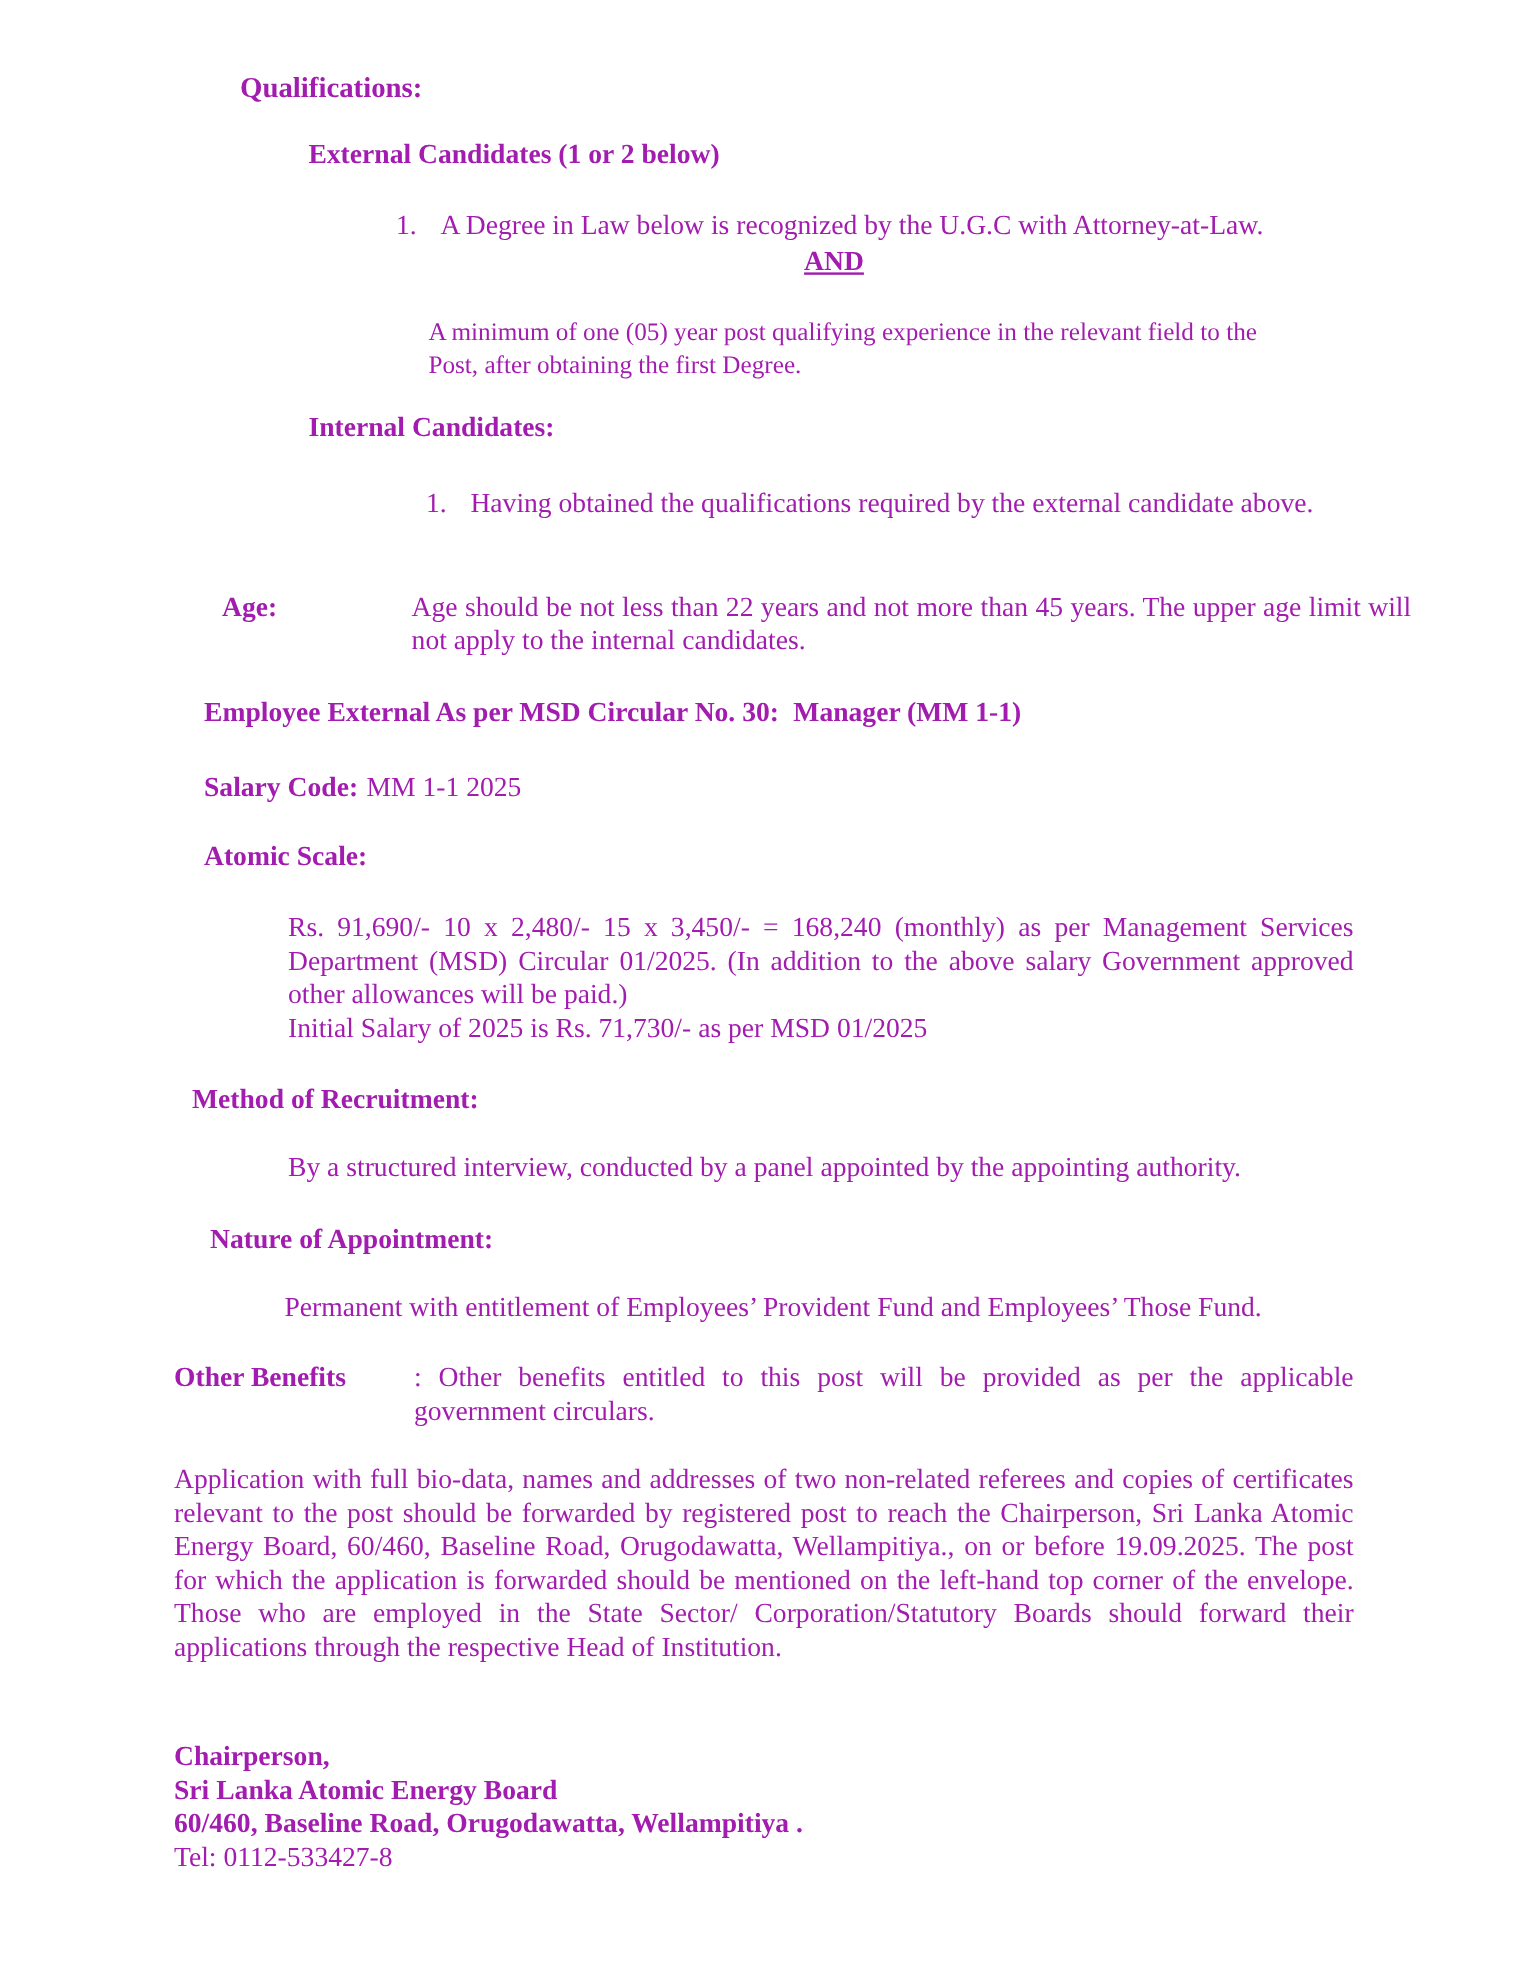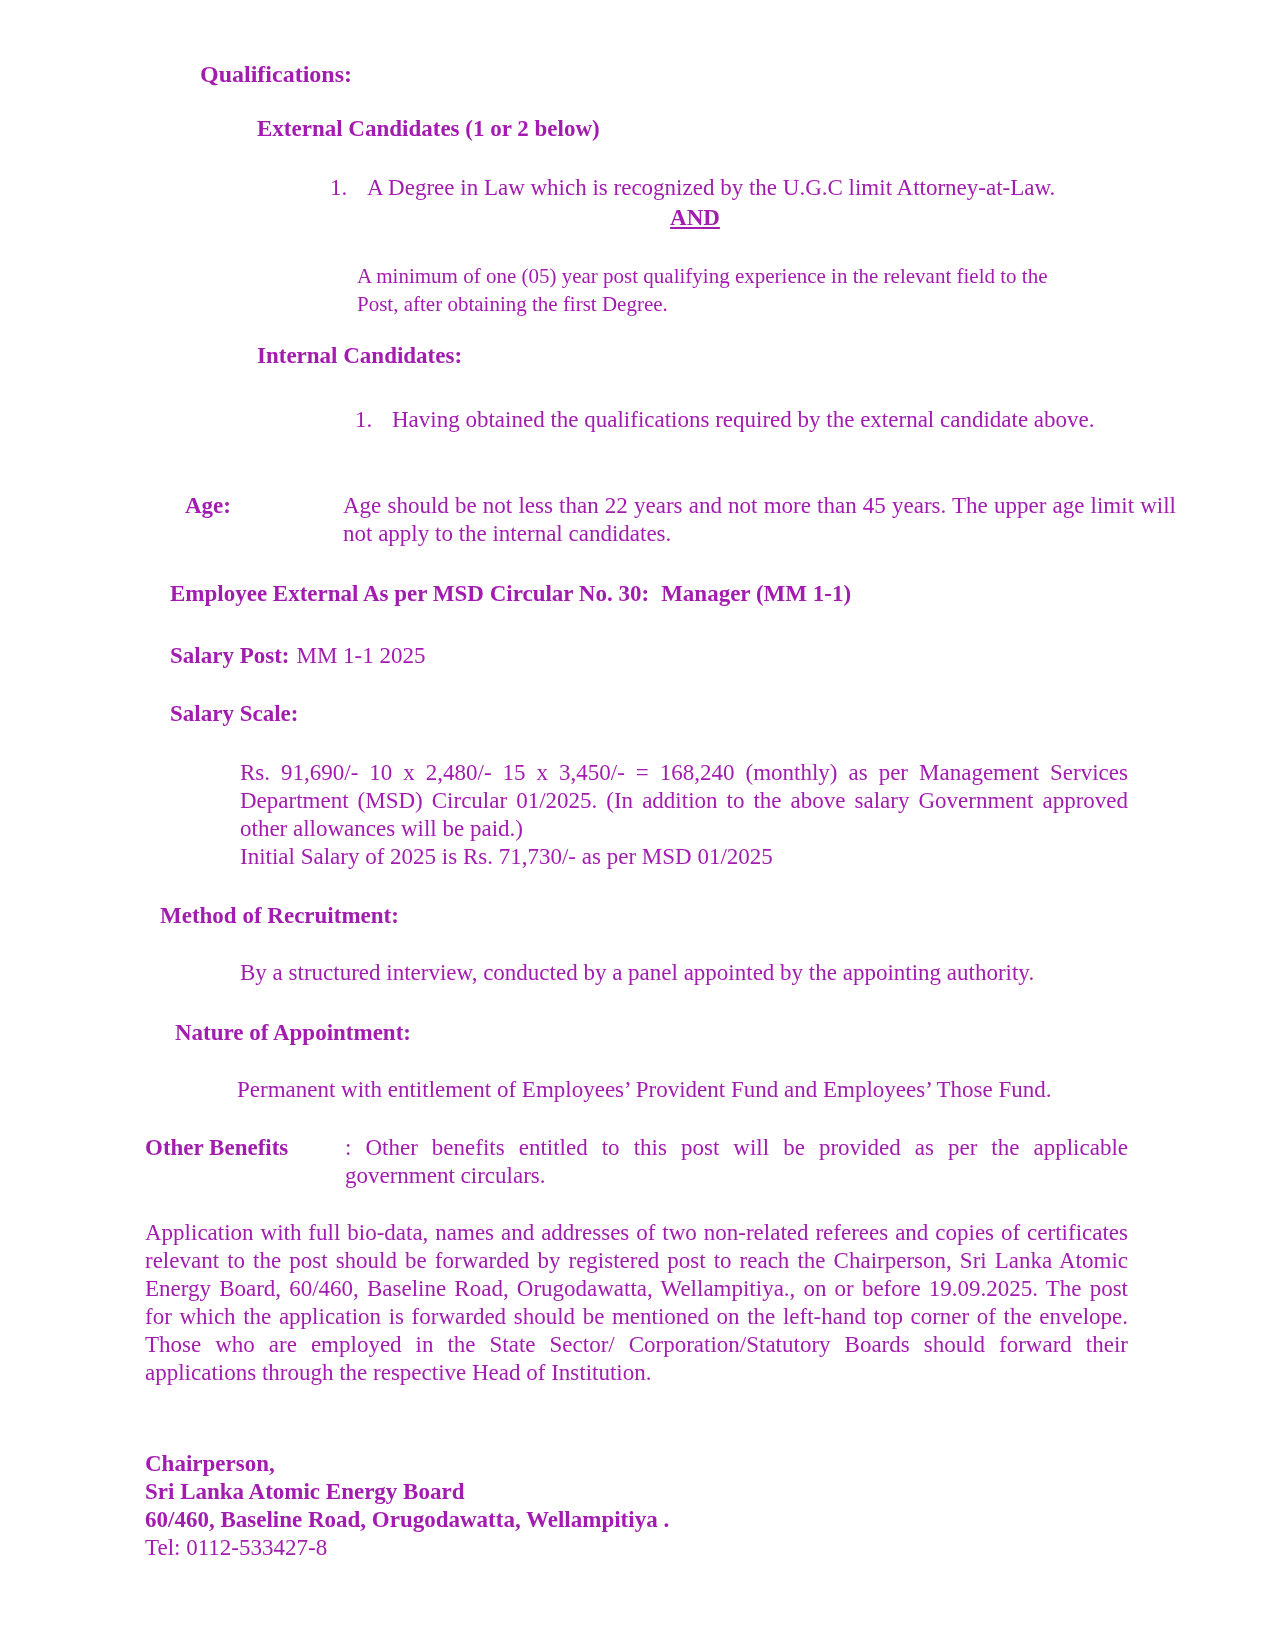--- a/index.html
+++ b/index.html
@@ -28,21 +28,21 @@
 <body>
 
 <div class="page">
 
   <div class="block b" style="left:200px; top:60px; font-size:24px;">Qualifications:</div>
 
   <div class="block b" style="left:257px; top:115px;">External Candidates (1 or 2 below)</div>
 
   <div class="block row" style="left:330px; top:174px; width:780px;">
     <span class="num">1.</span>
-    <span>A Degree in Law which is recognized by the U.G.C limit Attorney-at-Law.</span>
+    <span>A Degree in Law below is recognized by the U.G.C with Attorney-at-Law.</span>
   </div>
 
   <div class="block b center" style="left:370px; top:204px; width:650px;text-decoration:underline;">AND</div>
 
   <div class="block small" style="left:357px; top:262px; width:730px;">A minimum of one (05) year post qualifying experience in the relevant field to the Post, after obtaining the first Degree.</div>
 
   <div class="block b" style="left:257px; top:342px;">Internal Candidates:</div>
 
   <div class="block row" style="left:355px; top:406px;">
     <span class="num">1.</span>
@@ -52,24 +52,24 @@
   <div class="block row" style="left:185px; top:492px;gap:48px;">
     <span class="b" style="flex:0 0 110px;">Age:</span>
     <span class="just" style="width:833px; display:inline-block;">Age should be not less than 22 years and not more than 45 years. The upper age limit will not apply to the internal candidates.</span>
   </div>
 
   <div class="block b" style="left:170px; top:580px;">
     <span>Employee External As per MSD Circular No. 30:</span><span style="display:inline-block; width:12px;"></span><span>Manager (MM 1-1)</span>
   </div>
 
   <div class="block" style="left:170px; top:642px;">
-    <span class="b">Salary Post:</span><span style="display:inline-block; width:7px;"></span><span>MM 1-1 2025</span>
+    <span class="b">Salary Code:</span><span style="display:inline-block; width:7px;"></span><span>MM 1-1 2025</span>
   </div>
 
-  <div class="block b" style="left:170px; top:700px;">Salary Scale:</div>
+  <div class="block b" style="left:170px; top:700px;">Atomic Scale:</div>
 
   <div class="block" style="left:240px; top:759px; width:888px;">
     <div class="just">Rs. 91,690/- 10 x 2,480/- 15 x 3,450/- = 168,240 (monthly) as per Management Services Department (MSD) Circular 01/2025. (In addition to the above salary Government approved other allowances will be paid.)</div>
     <div>Initial Salary of 2025 is Rs. 71,730/- as per MSD 01/2025</div>
   </div>
 
   <div class="block b" style="left:160px; top:902px;">Method of Recruitment:</div>
   <div class="block" style="left:240px; top:959px; width:900px;">By a structured interview, conducted by a panel appointed by the appointing authority.</div>
 
   <div class="block b" style="left:175px; top:1019px;">Nature of Appointment:</div>

